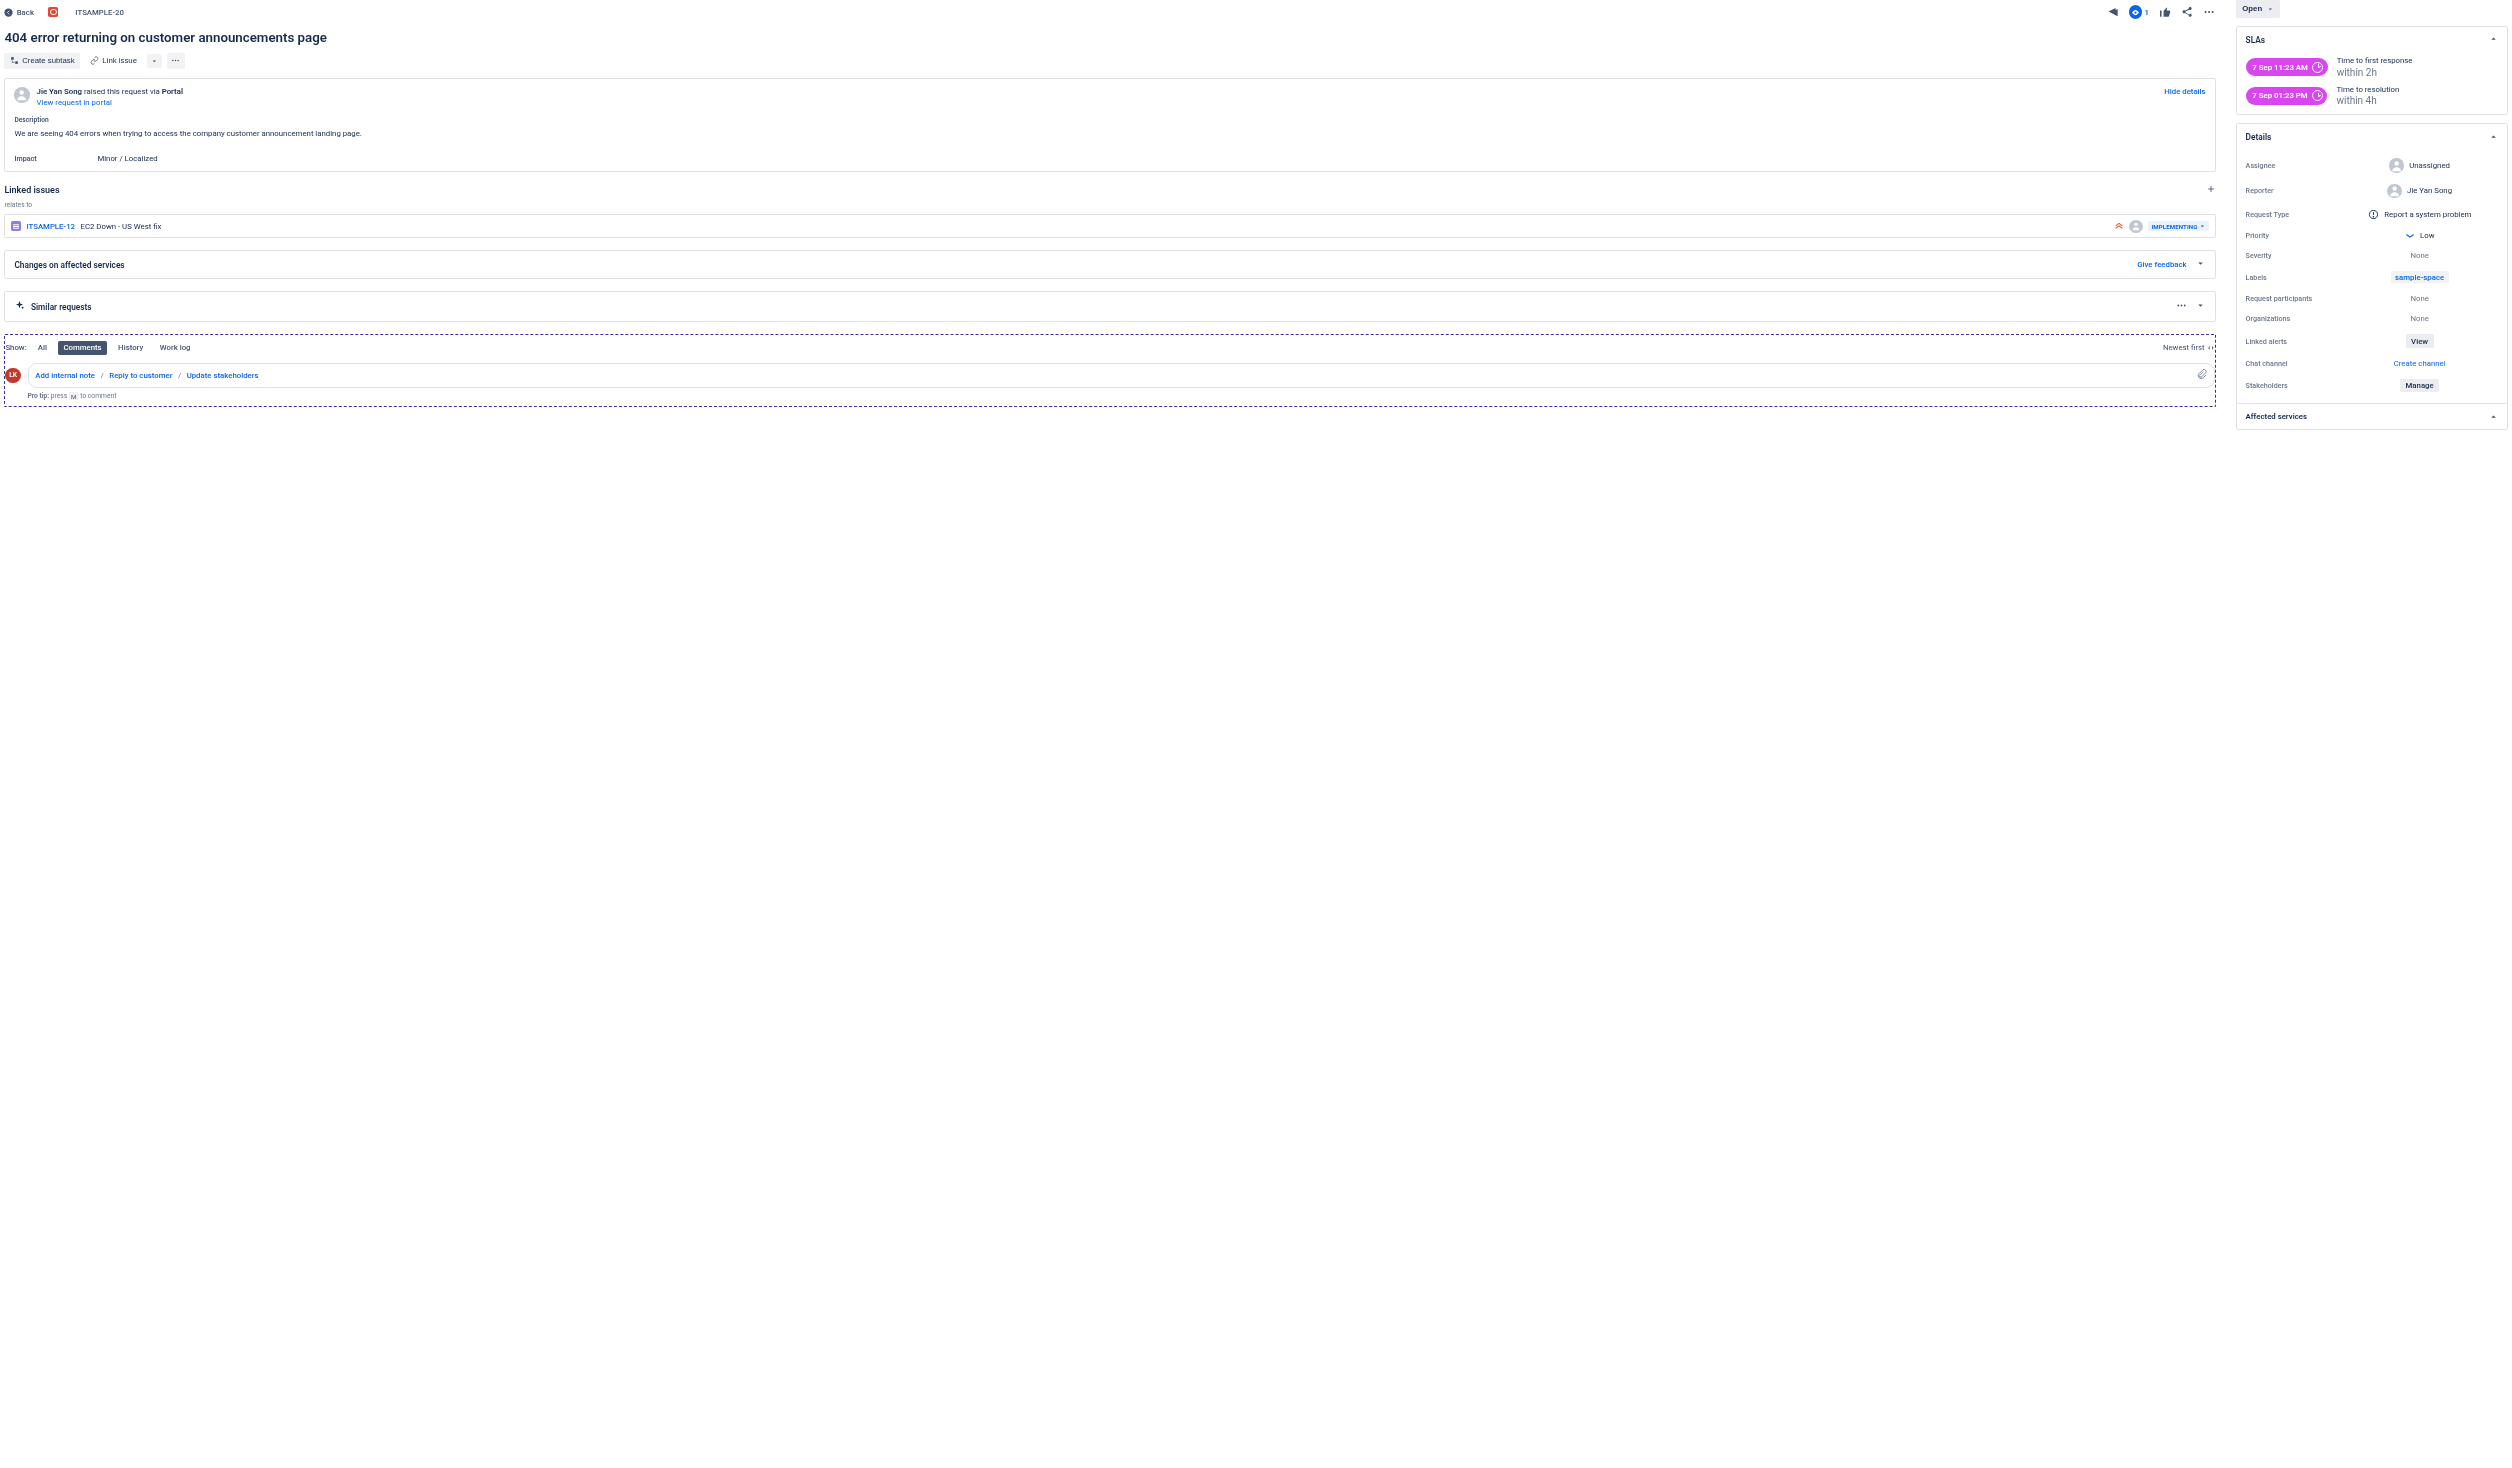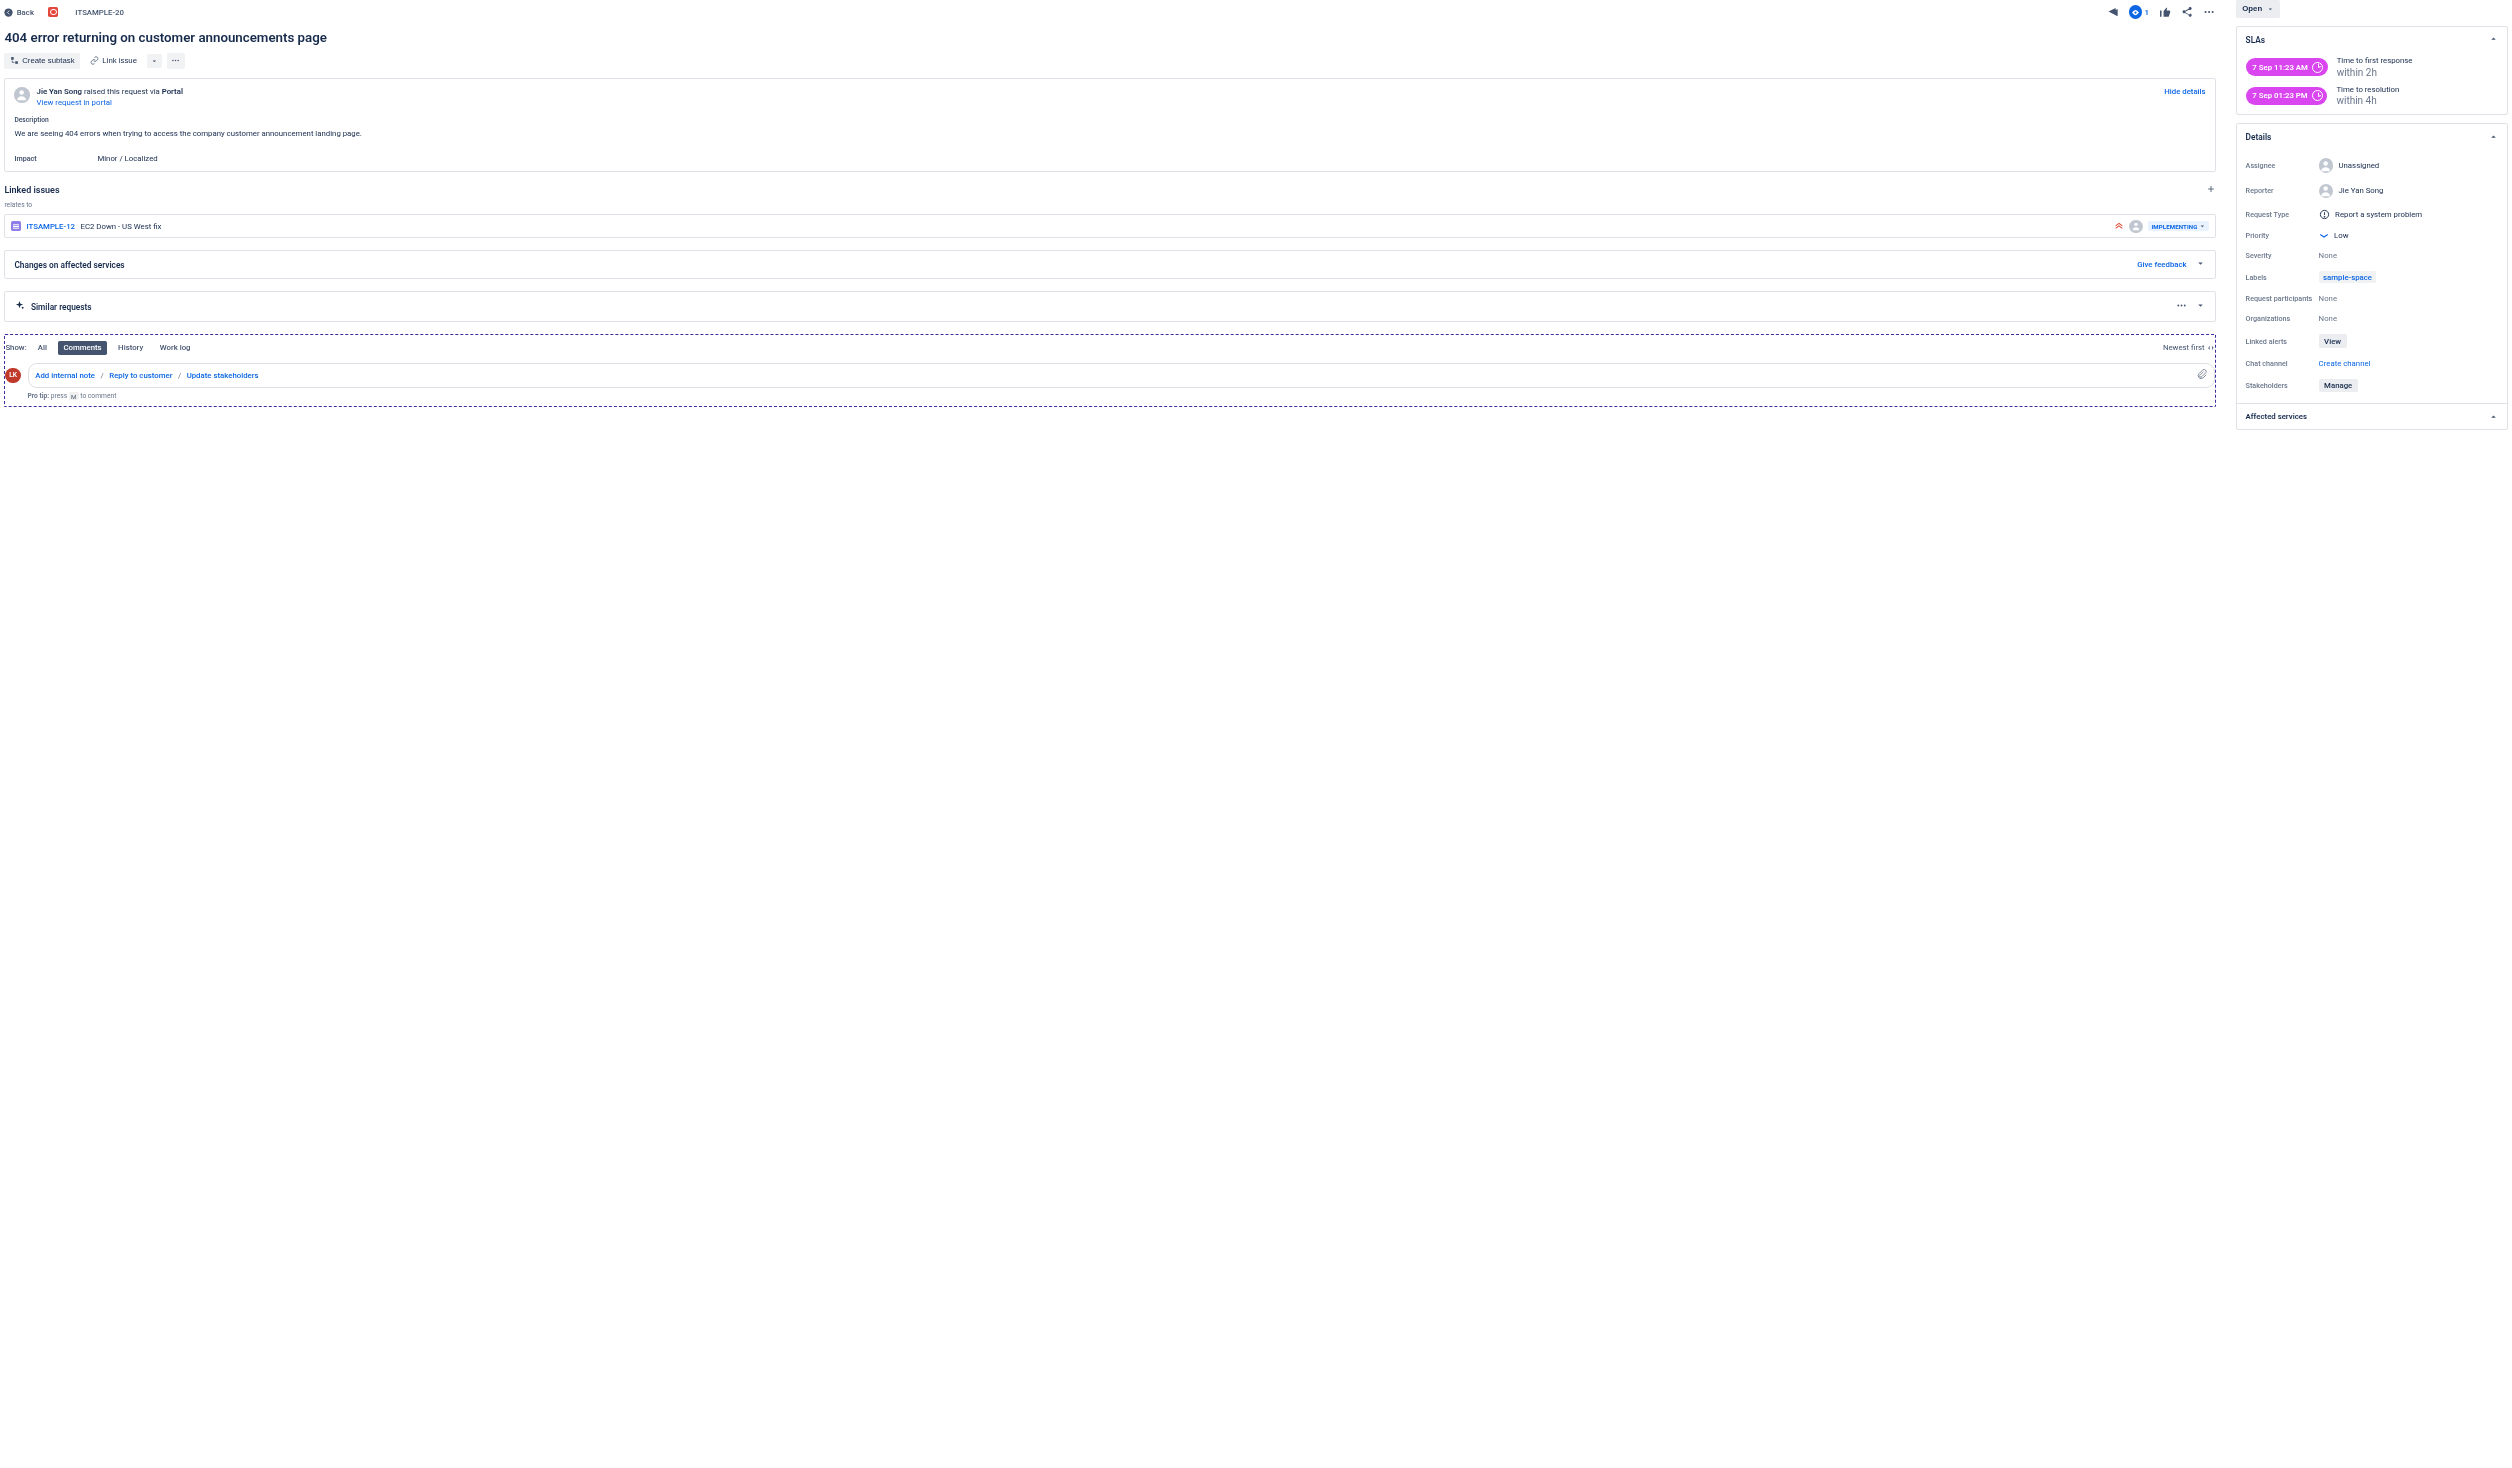--- a/index.html
+++ b/index.html
@@ -177,22 +177,22 @@
 .sla-pill .clock{
   width:11px;height:11px;border-radius:50%;border:1.1px solid #fff;position:relative;flex-shrink:0;
 }
 .sla-pill .clock::after{content:"";position:absolute;left:50%;top:50%;width:3.3px;height:1.1px;background:#fff;transform-origin:left;transform:rotate(-20deg);}
 .sla-pill .clock::before{content:"";position:absolute;left:50%;top:50%;width:1.1px;height:3.3px;background:#fff;transform-origin:top;transform:translateY(-3.3px);}
 .sla-text .t1{font-weight:400;color:#172B4D;}
 .sla-text .t2{color:#6B778C;font-size:10px;margin-top:1.1px;}
 
 .details-b { padding: 2.2px 9px 5.5px;}
 .drow { display:flex;align-items:center;padding:5.5px 0;}
-.drow .dk { width:73px;color:#6B778C;font-size:7.2px;font-weight:500;}
-.drow .dv { flex:1;display:flex;align-items:center;gap:5.5px;color:#172B4D;}
+.drow .dk { width:96px;color:#6B778C;font-size:7.2px;font-weight:500;}
+.drow .dv { flex:1;display:flex;align-items:center;gap:5.5px;color:#172B4D;justify-content:center;}
 .drow .dv .avatar{width:14.4px;height:14.4px;}
 .chip { background:#ECEDF0;color:#172B4D;border-radius:1.7px;padding:2.2px 5.5px;font-weight:500;display:inline-block;cursor:pointer;}
 .label-chip{background:#F1F2F4;color:#0C66E4;border-radius:1.7px;padding:1.7px 4.4px;font-weight:500;display:inline-block;cursor:pointer;}
 .prio-low svg{width:10px;height:5.5px;}
 .affected-row { display:flex;align-items:center;justify-content:space-between;padding:7.8px 9px;font-weight:600;font-size:7.8px;border-top:0.6px solid #DFE1E6;}
 svg.chev-ic{width:9px;height:9px;fill:#44546F;}
 svg.caret{width:6.7px;height:6.7px;fill:#44546F;}
 </style>
 </head>
 <body>

